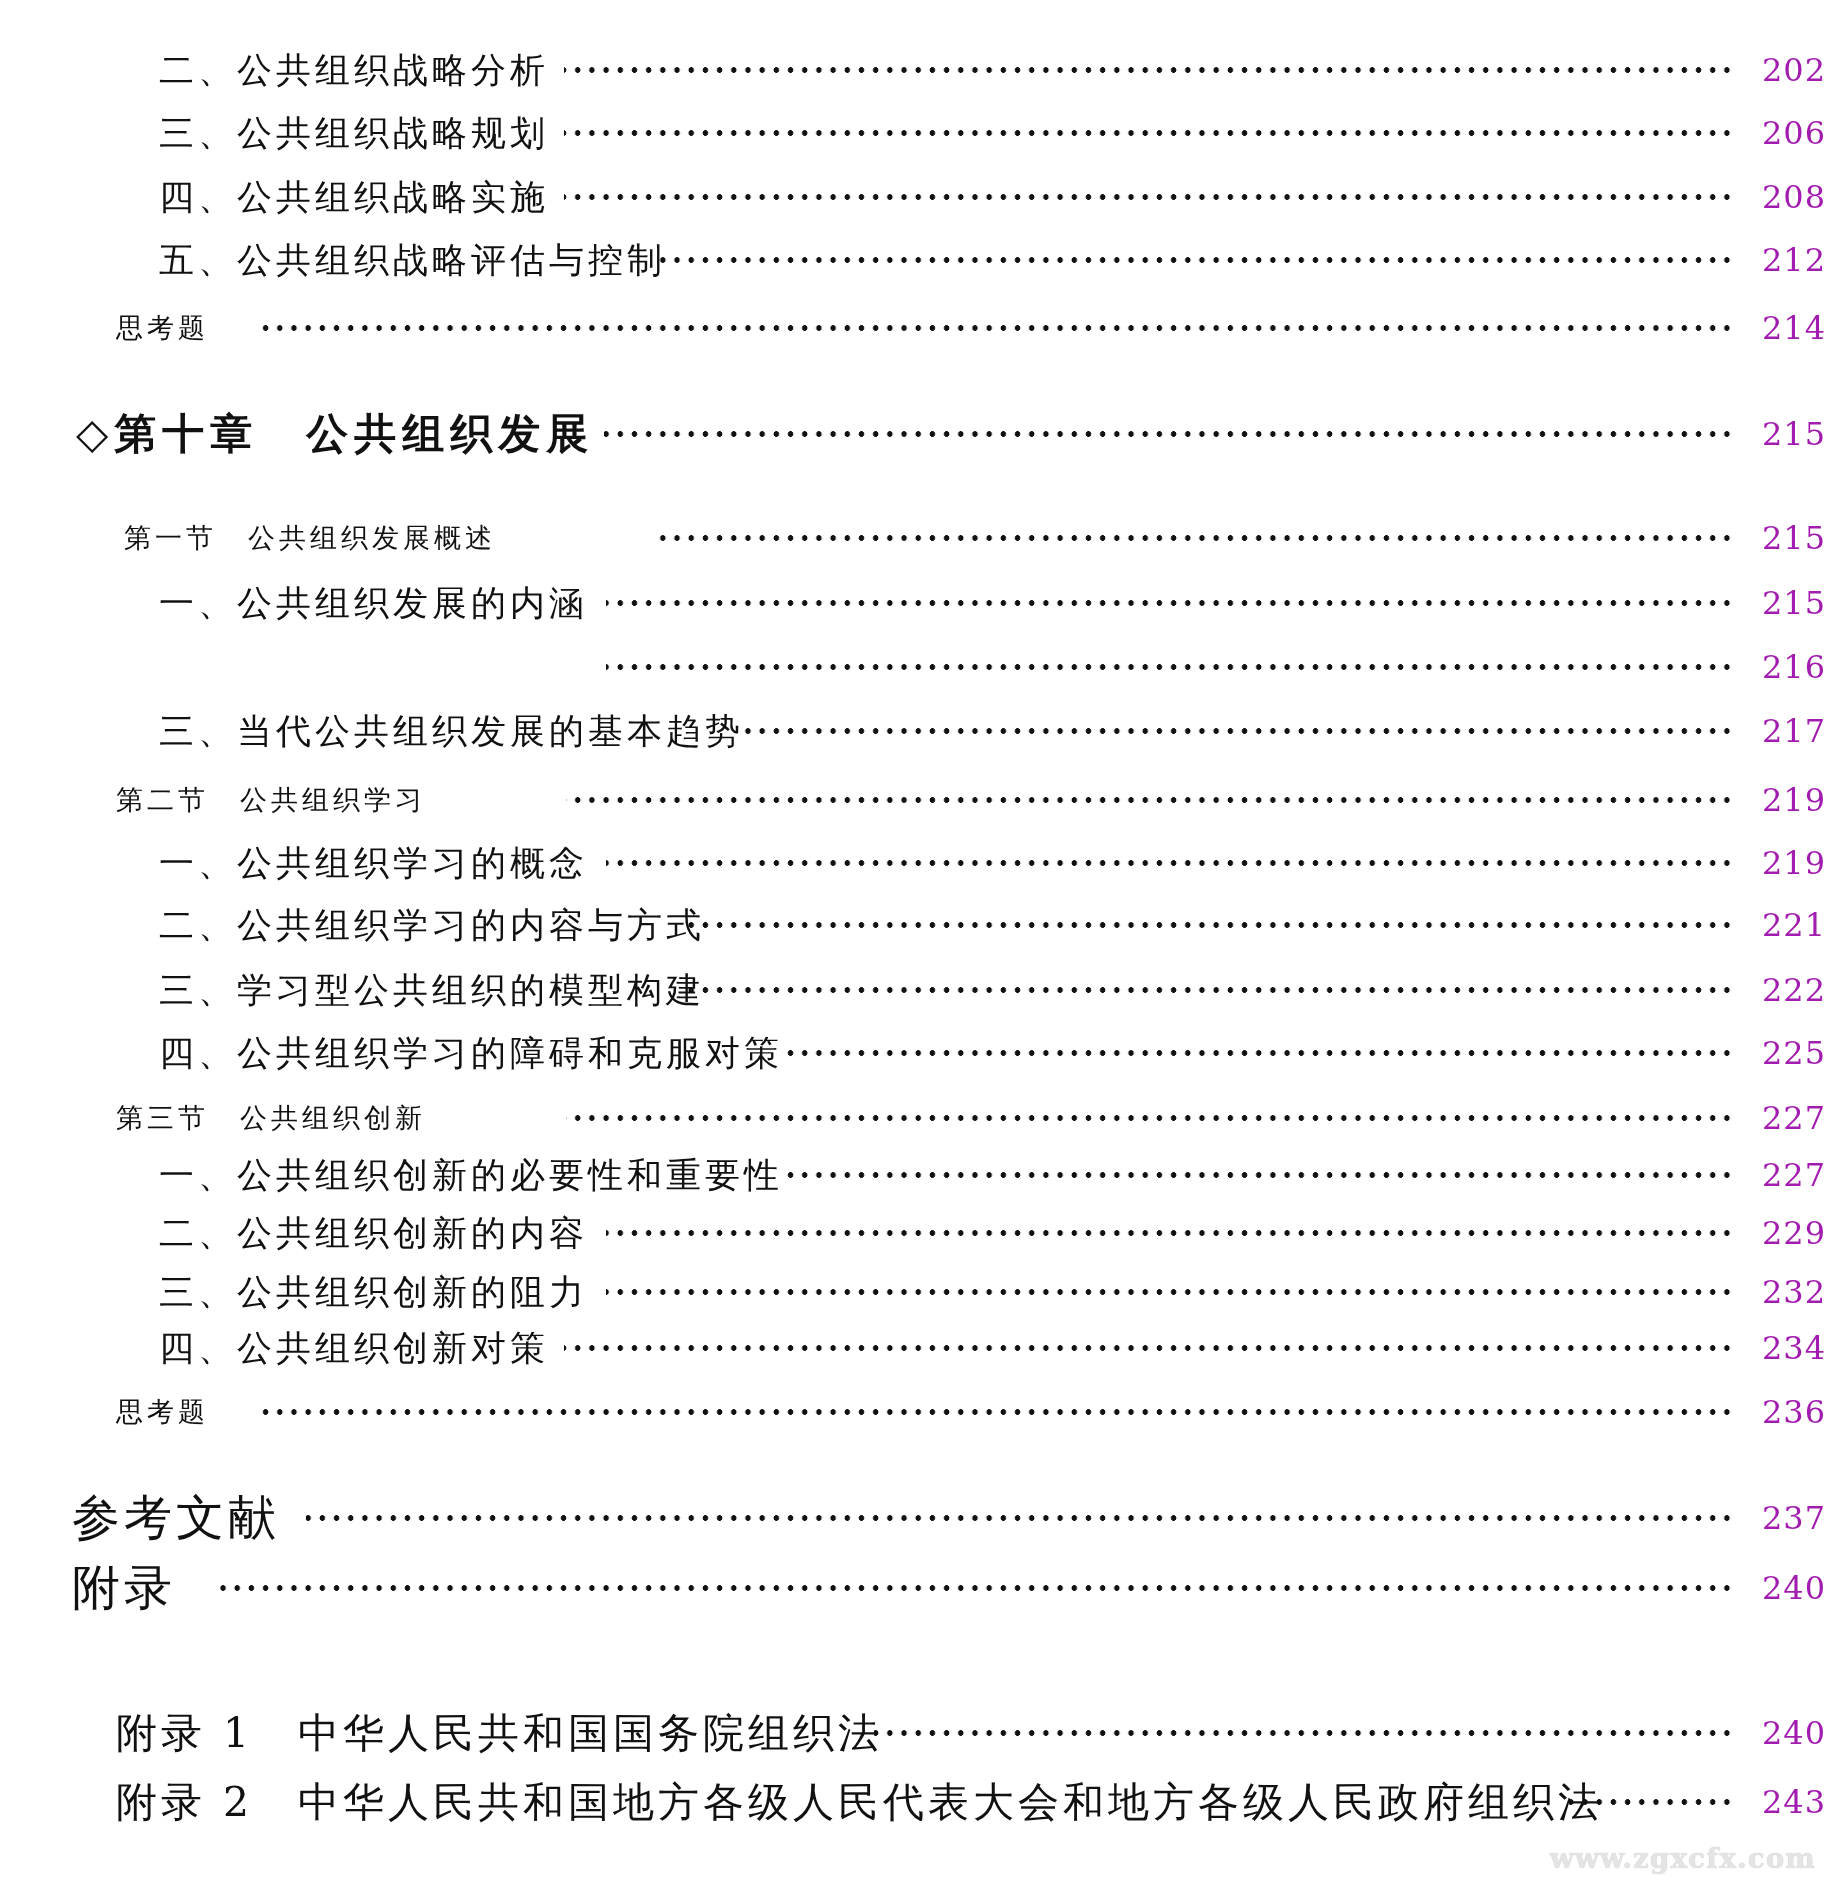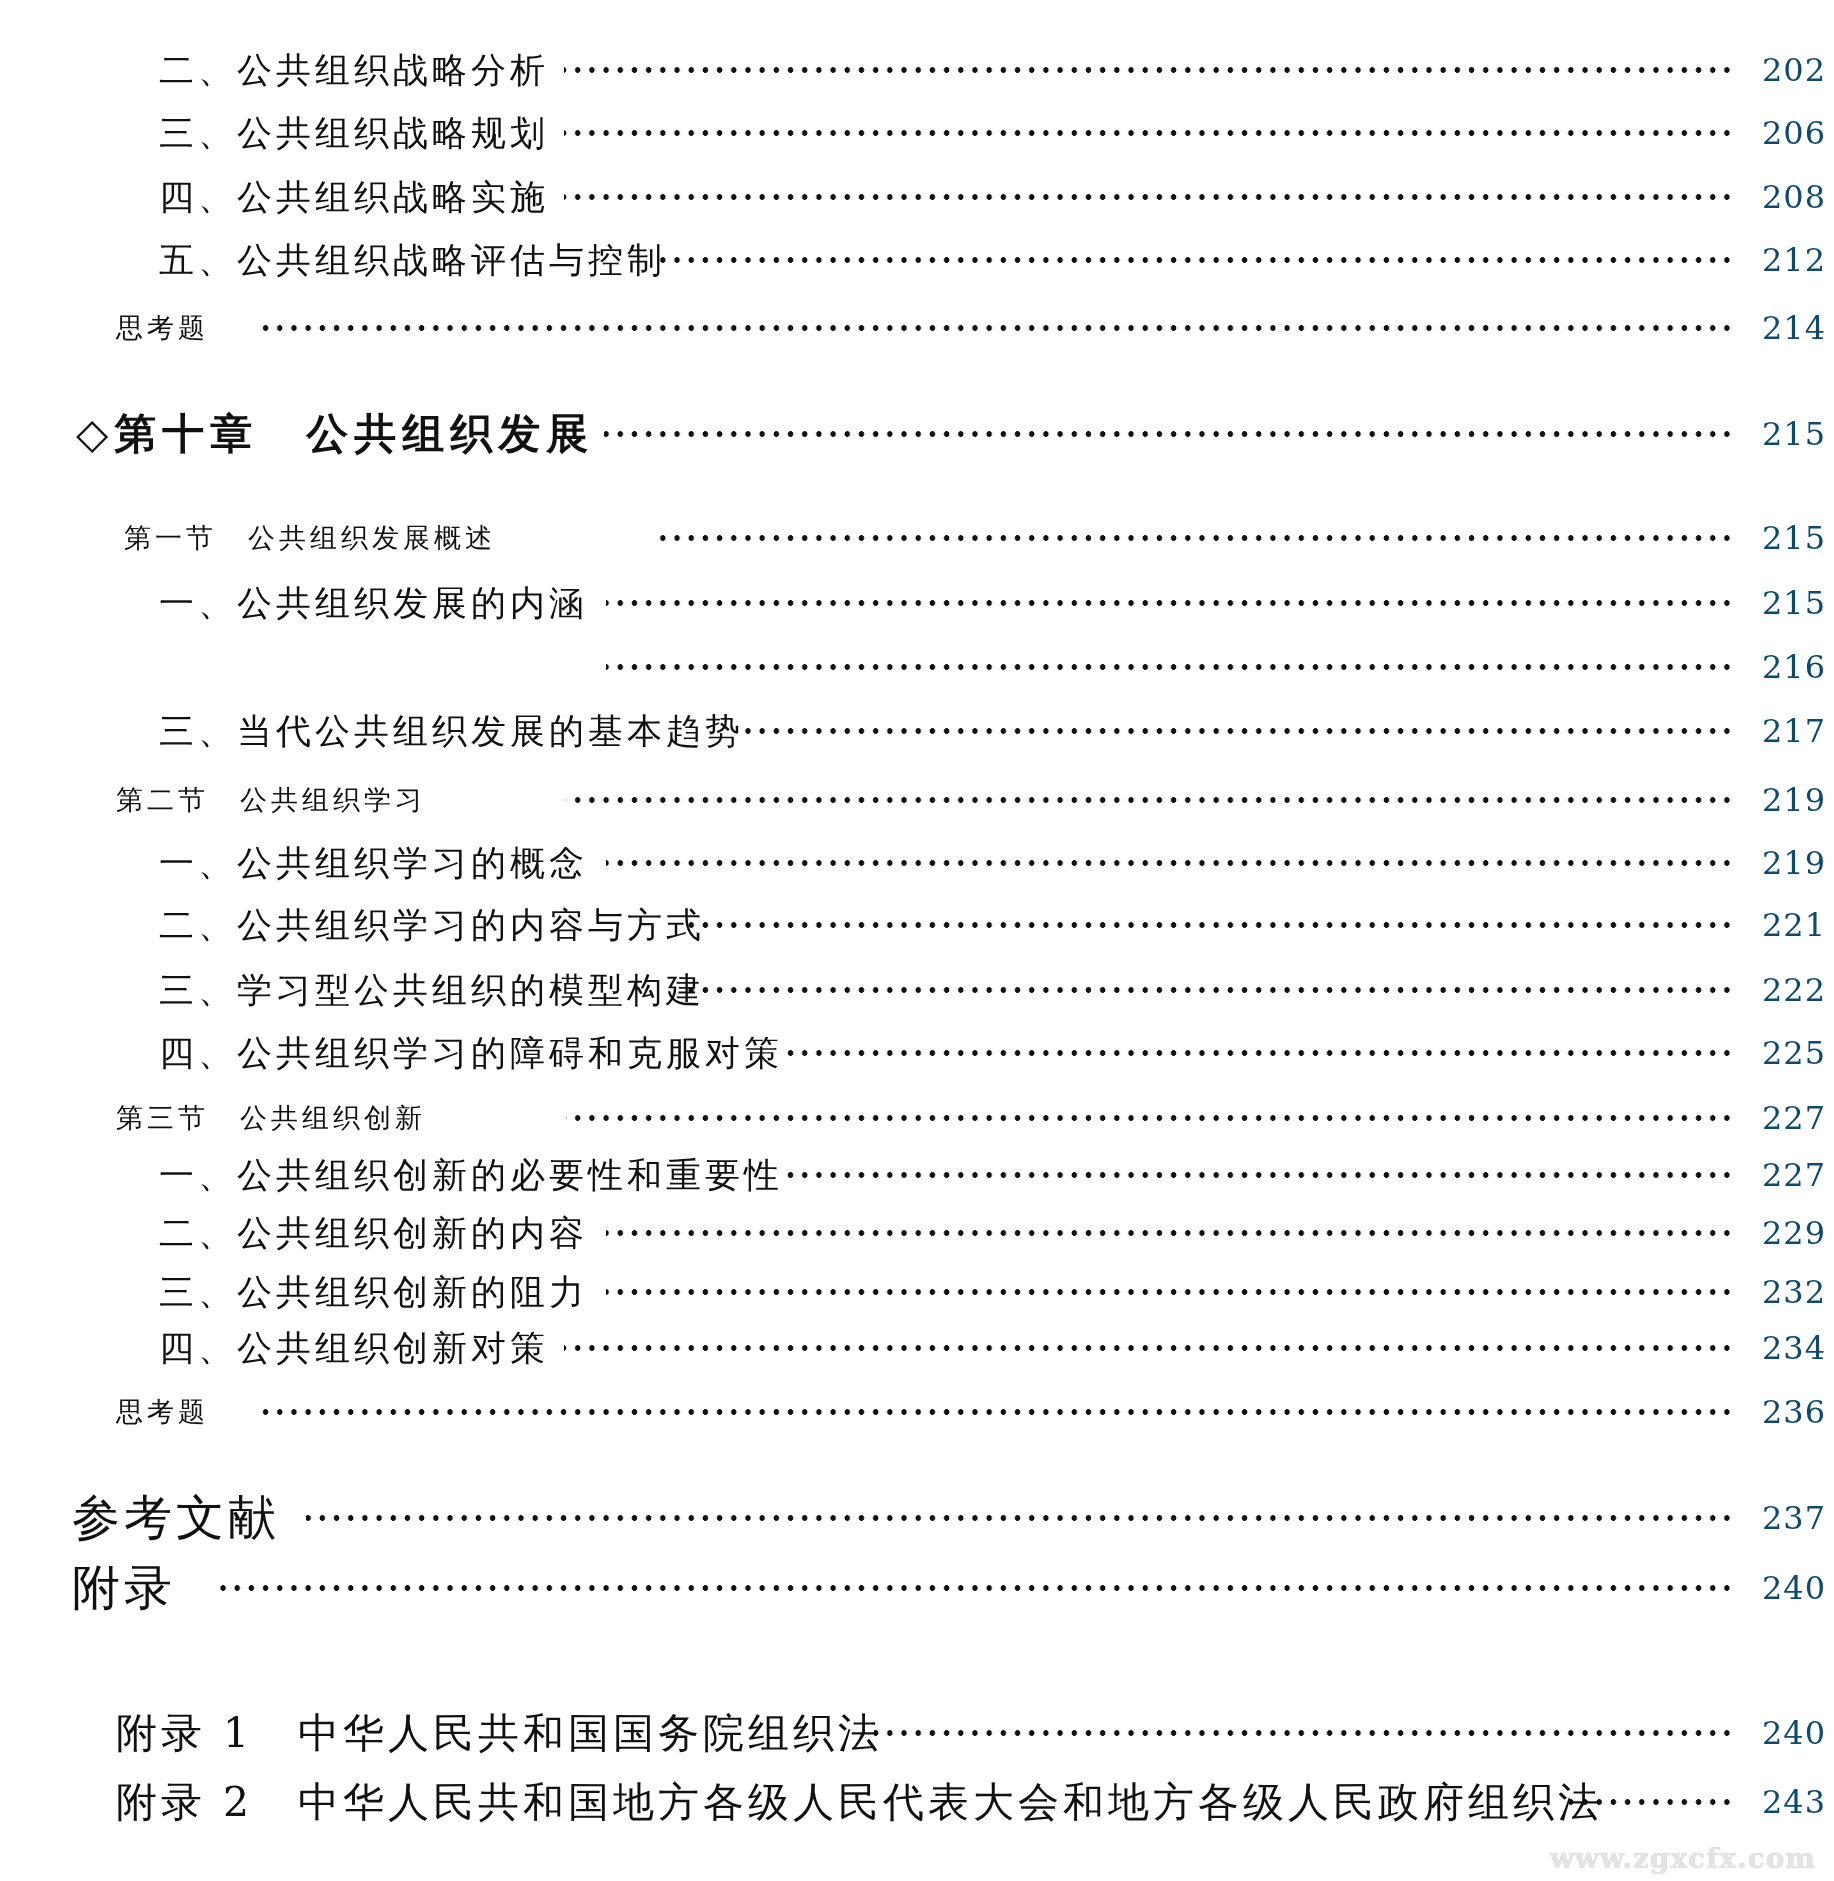--- a/index.html
+++ b/index.html
@@ -3,21 +3,21 @@
 <meta charset="utf-8">
 <style>
   html, body { margin:0; padding:0; background:#ffffff; }
   body { width:1834px; height:1881px; position:relative; overflow:hidden;
          font-family: "DejaVu Serif", "Liberation Serif", serif; color:#111; }
   .row { position:absolute; left:0; width:1834px; display:flex; align-items:center;margin-left:24px; }
   .label { white-space:nowrap; letter-spacing:4px; }
   .leader { position:absolute; right:124px; height:8px;
             background-image: radial-gradient(circle, #111 2.6px, transparent 3px);
             background-size: 14.2px 8px; background-repeat: repeat-x; background-position: right center; }
-  .page { position:absolute; left:1738px; font-family:"DejaVu Serif", serif; font-size:32px; color:#0c4a6e; letter-spacing:1px; }
+  .page { position:absolute; left:1738px; font-family:"DejaVu Serif", serif; font-size:32px; color:#a21caf; letter-spacing:1px; }
   .l2 .label { font-size:35px; }
   .l1 .label { font-size:27px; }
   .ch .label { font-family:"DejaVu Sans", sans-serif; font-weight:bold; font-size:42px; letter-spacing:6px; }
   .top .label { font-size:48px; }
   .app .label { font-size:41px; }
   .watermark { position:absolute; right:18px; bottom:6px; font-family:"DejaVu Serif", serif; font-weight:bold;
                font-size:28px; color:#e4e4e4; text-shadow: 0 0 1px #bbb; letter-spacing:1px; }
 </style>
 </head>
 <body>

